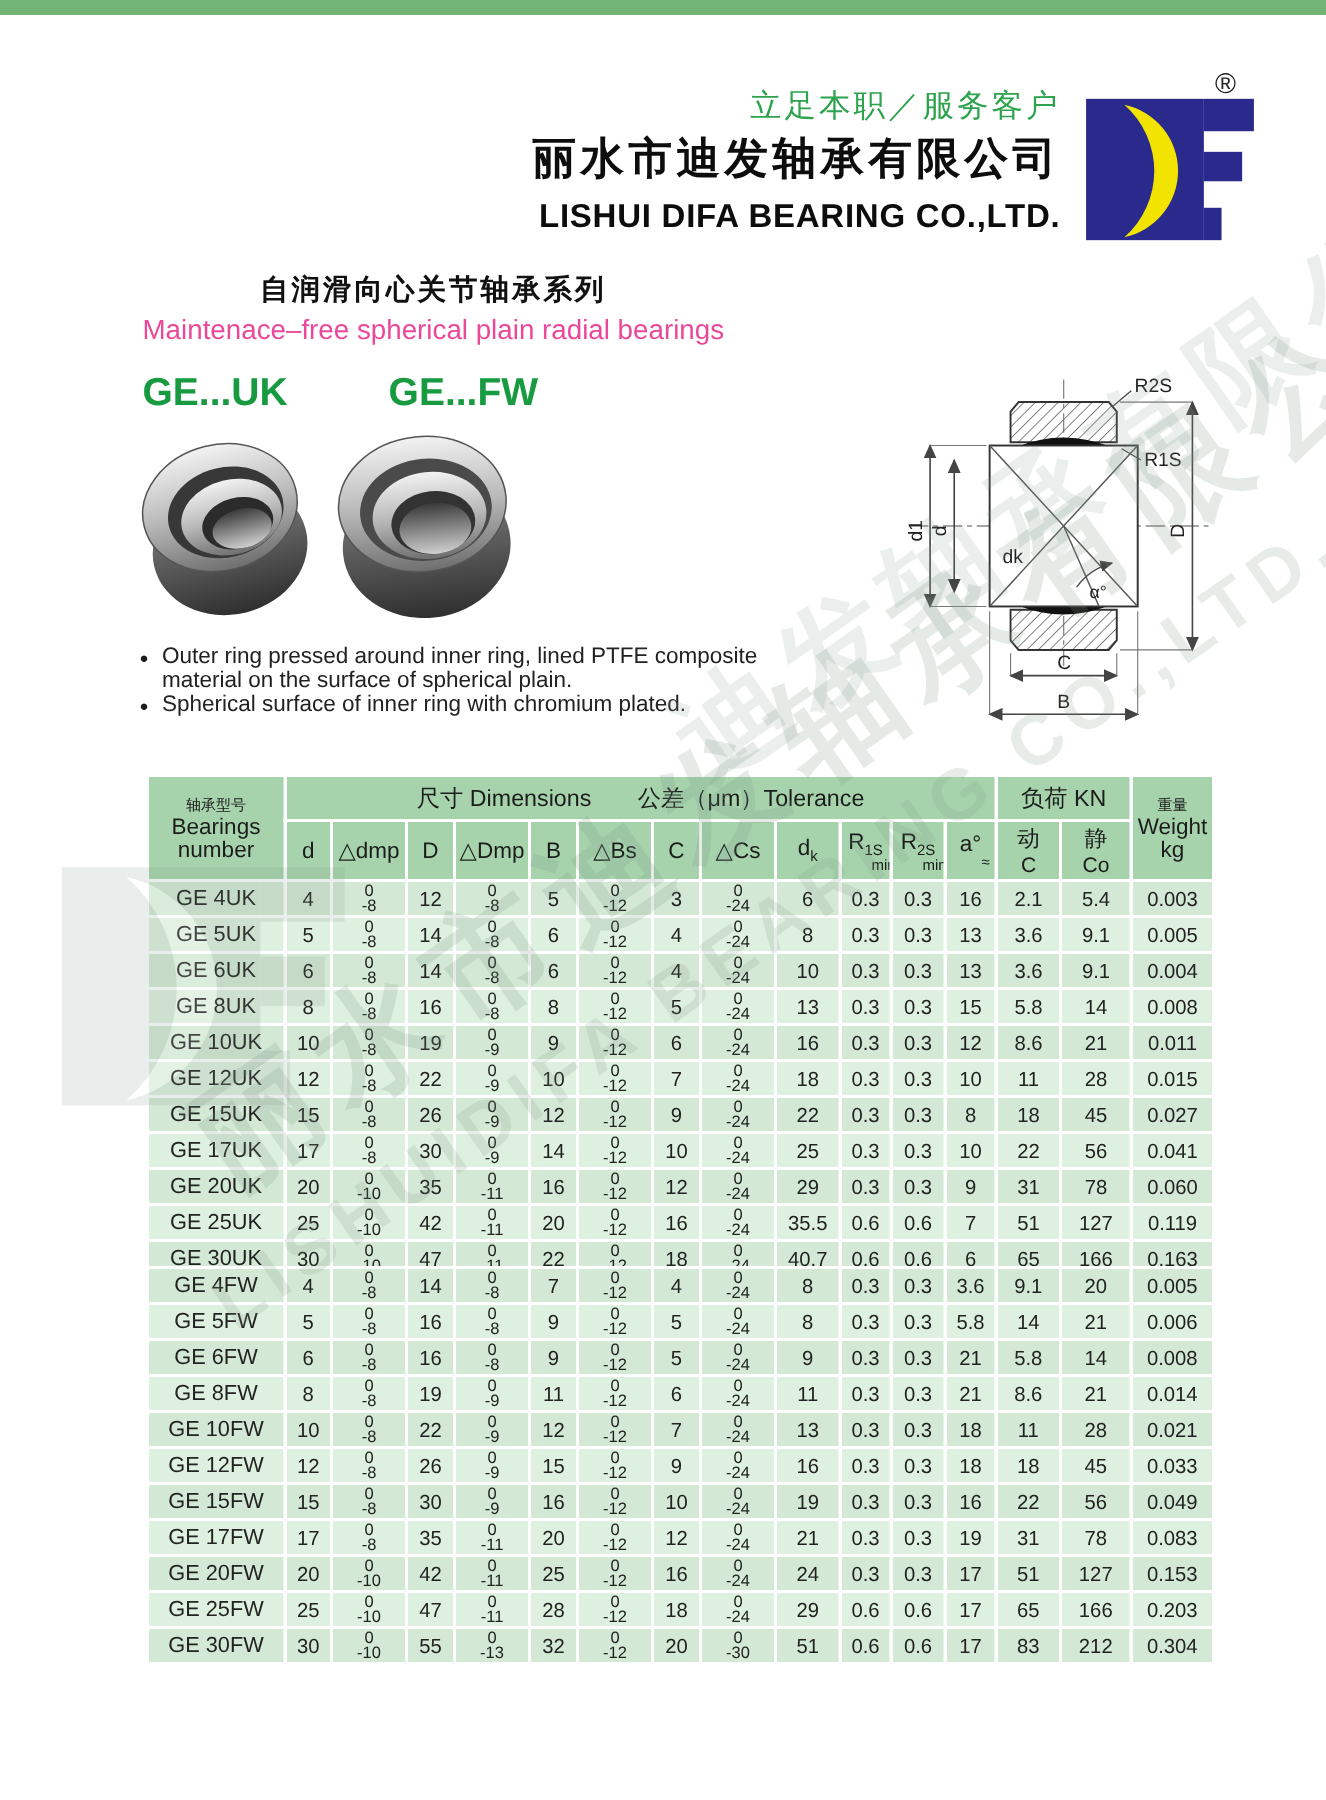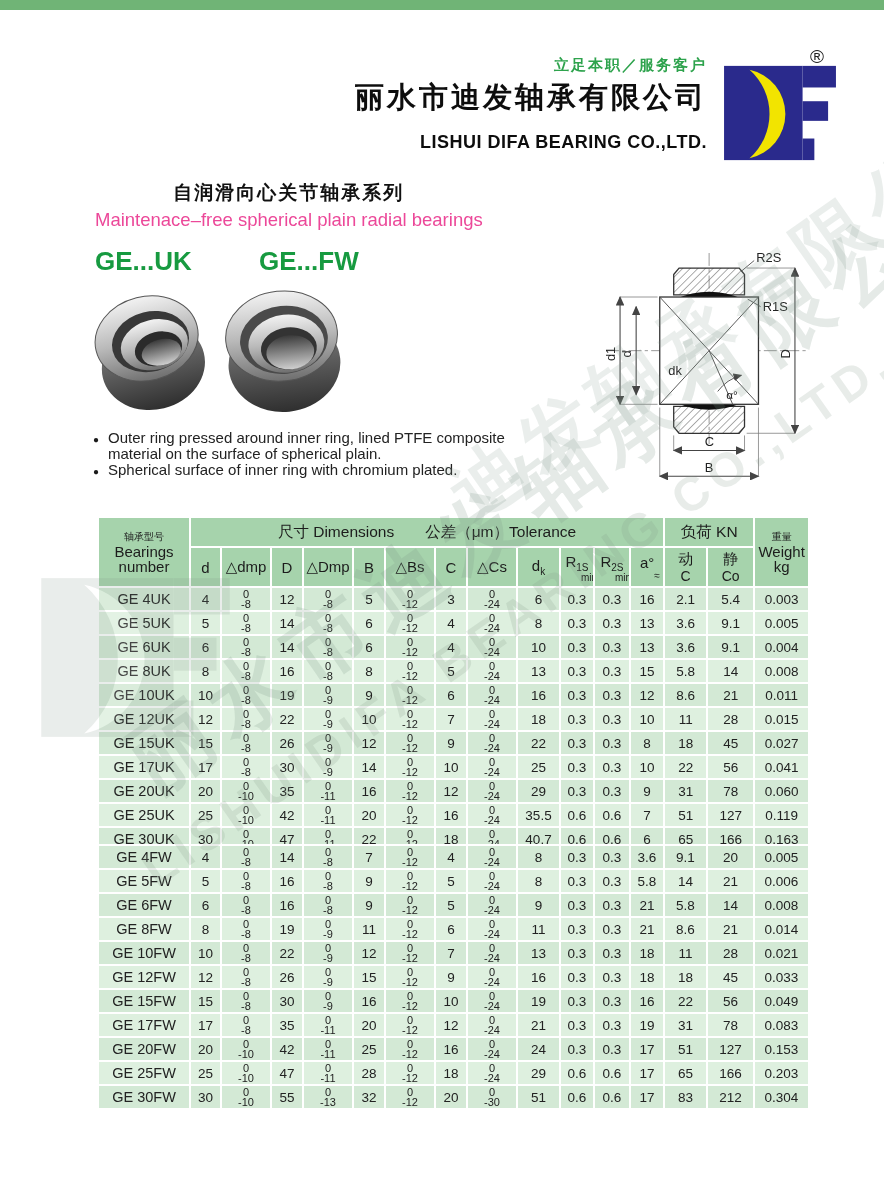--- a/index.html
+++ b/index.html
@@ -12,23 +12,23 @@
   .wm-cjk{left:108px;top:726px;font-size:82px;letter-spacing:12px;color:rgba(125,148,134,0.20);
           transform:rotate(-35deg);transform-origin:0 0;}
   .wm-cjk2{left:430px;top:462px;font-size:74px;letter-spacing:10px;color:rgba(130,152,140,0.17);
           transform:rotate(-35deg);transform-origin:0 0;}
   .wm-latin{left:132px;top:852px;font-size:48px;letter-spacing:7px;color:rgba(125,148,134,0.18);
           transform:rotate(-35deg);transform-origin:0 0;}
   .wm-logo{position:absolute;left:28px;top:540px;opacity:0.16;z-index:6;pointer-events:none;}
 
   
   .hdr{position:absolute;top:56px;right:177px;text-align:right;z-index:2;}
-  .slogan{font-size:15px;font-weight:bold;color:#2ea34d;letter-spacing:2px;margin-bottom:6px;}
+  .slogan{font-size:21px;font-weight:normal;color:#2ea34d;letter-spacing:2px;margin-bottom:6px;}
   .company-cn{font-size:29px;font-weight:bold;color:#0d0d0d;letter-spacing:3px;line-height:33px;}
-  .company-en{font-size:18px;font-weight:bold;color:#0d0d0d;letter-spacing:0.5px;margin-top:18px;}
+  .company-en{font-size:22px;font-weight:bold;color:#0d0d0d;letter-spacing:0.5px;margin-top:8px;}
   .logo{position:absolute;left:714px;top:60px;z-index:2;}
   .rmark{position:absolute;left:810px;top:46px;font-size:19px;color:#222;z-index:2;}
 
   
   .titleblock{position:absolute;left:95px;top:180px;z-index:2;}
   .title-cn{font-size:19px;font-weight:bold;letter-spacing:2px;color:#111;text-align:center;}
   .title-en{font-size:18.5px;color:#ec4899;margin-top:3px;}
   .series{margin-top:15px;font-size:26px;font-weight:bold;color:#179a40;}
   .series .s2{margin-left:60px;}
 

